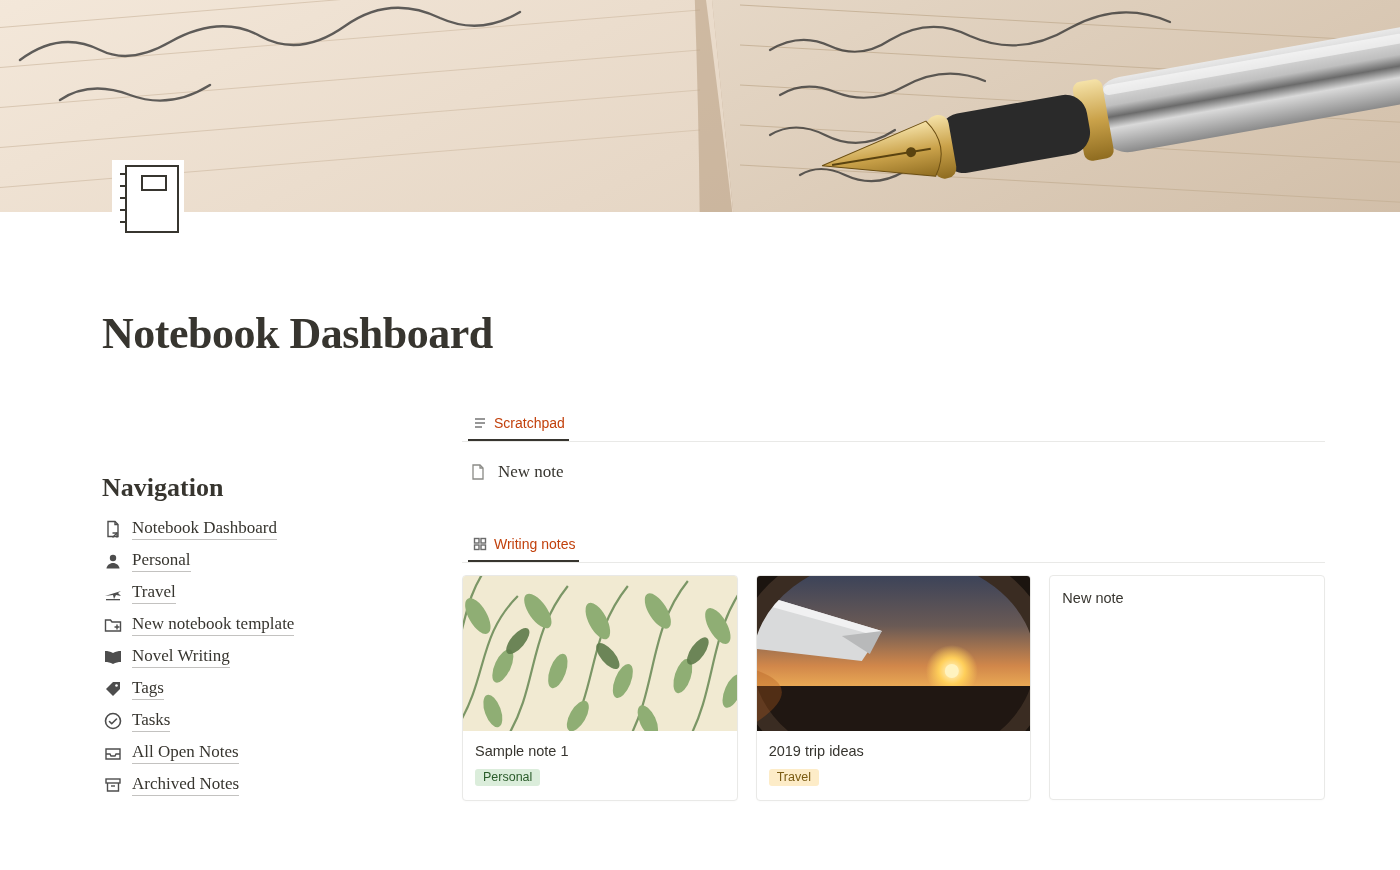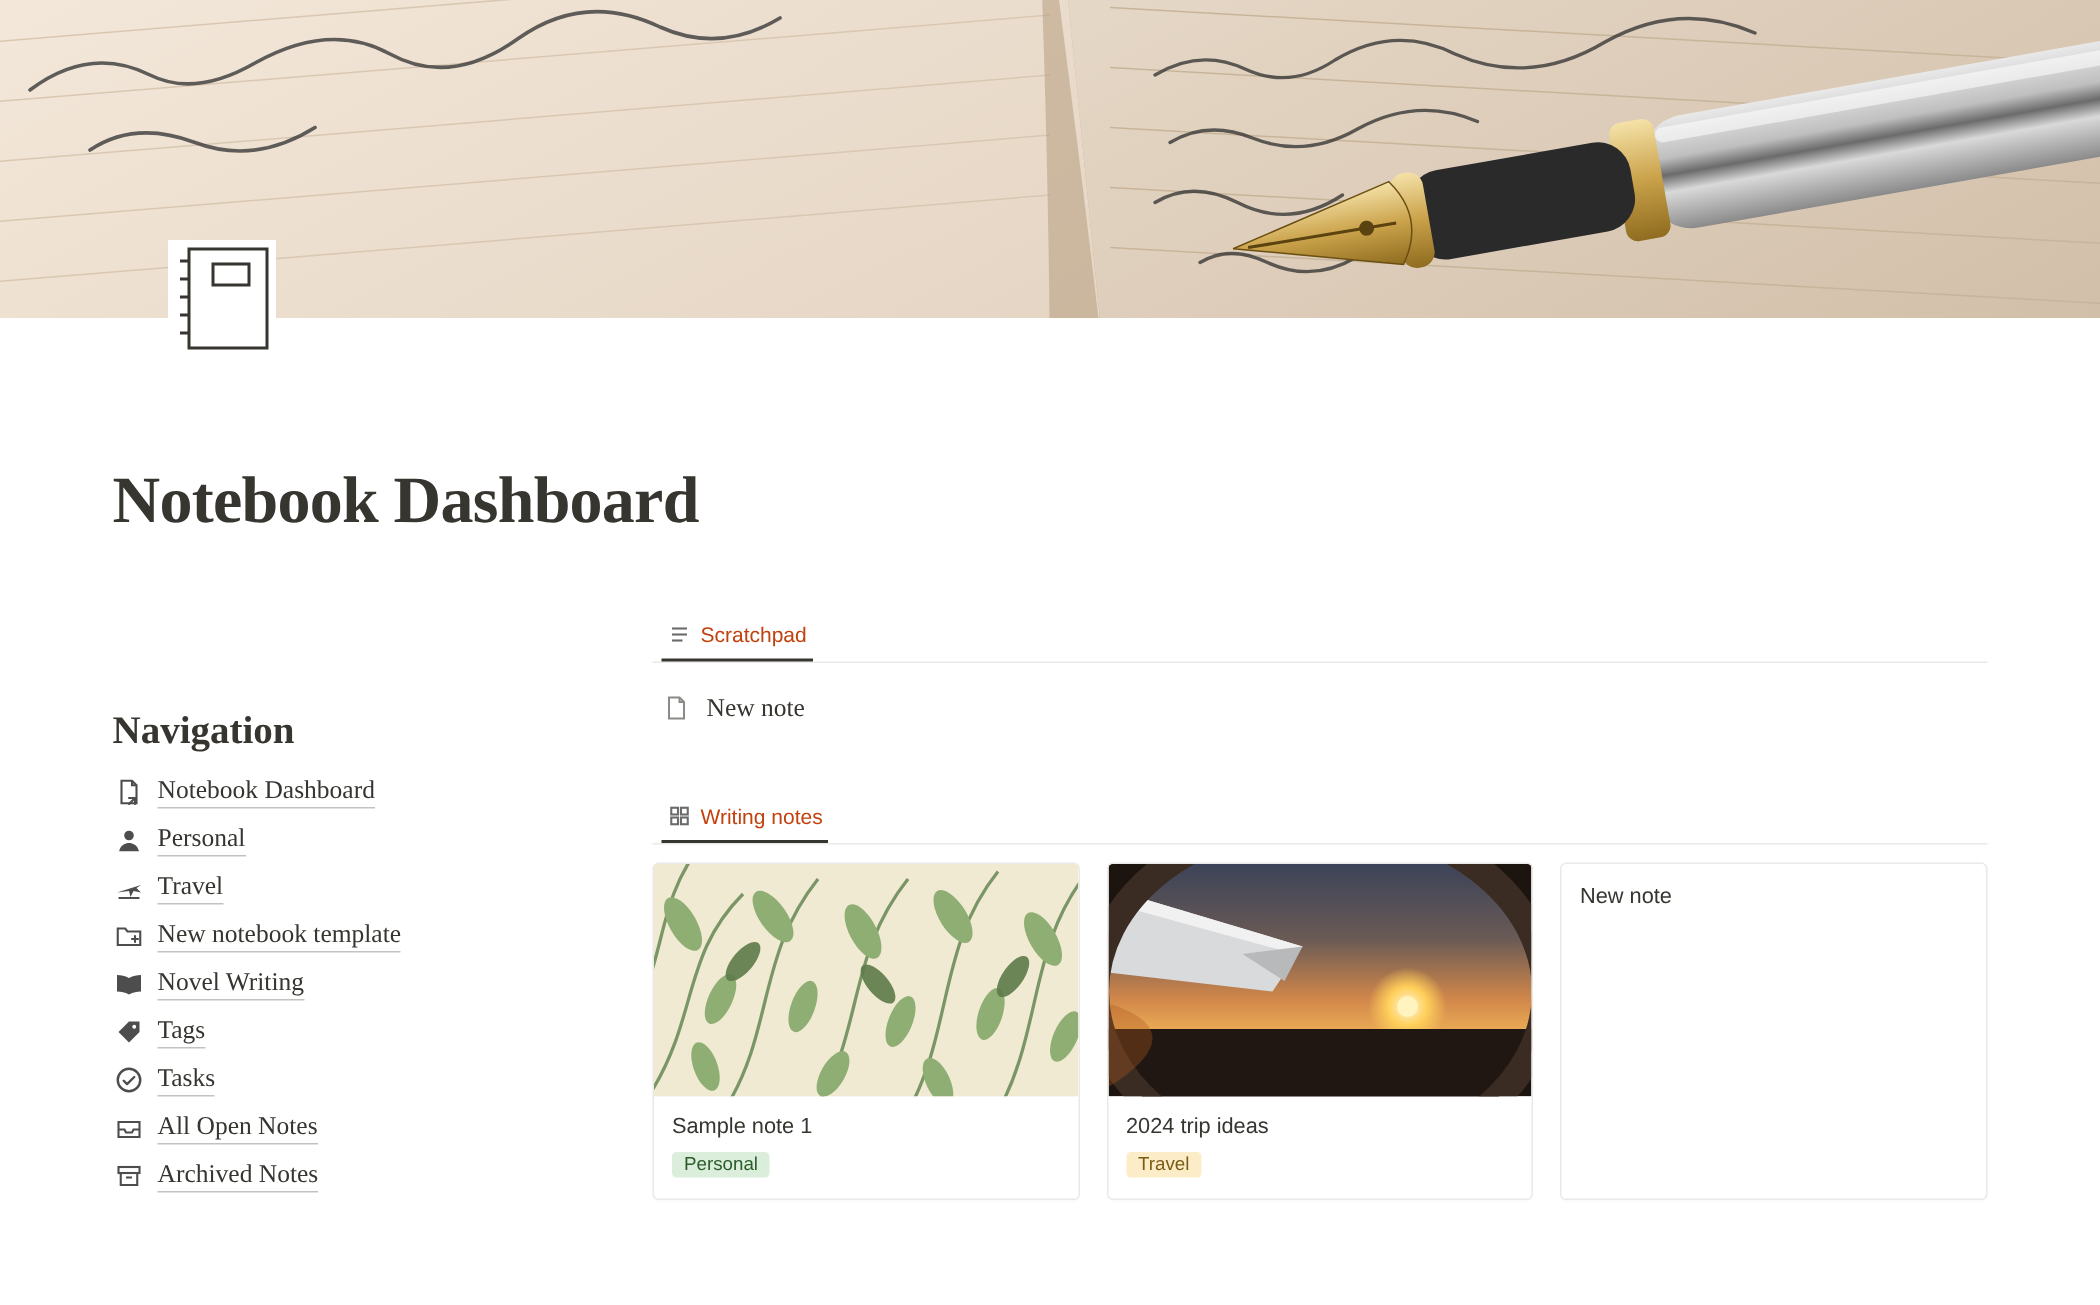--- a/index.html
+++ b/index.html
@@ -19,21 +19,21 @@
   .cover svg { position: absolute; inset: 0; }
   .page-icon {
     position: absolute;
     left: 112px;
     top: 160px;
     width: 72px;
     height: 78px;
     z-index: 5;
   }
   .content {
-    padding: 96px 75px 40px 75px;
+    padding: 96px 75px 40px 102px;
     position: relative;
   }
   .page-title {
     font-size: 44px;
     font-weight: 700;
     letter-spacing: -0.5px;
     margin-bottom: 50px;
   }
   .columns {
     display: flex;
@@ -459,21 +459,21 @@
                 <path d="M -10 10 L 140 55 L 135 60 L -10 20 Z" fill="#f1f1f2"></path>
                 <path d="M 100 60 L 140 55 L 128 78 Z" fill="#b8b9ba"></path>
               </g>
 
               <ellipse cx="152" cy="85" rx="150" ry="115" fill="none" stroke="#3a2c22" stroke-width="18"></ellipse>
 
               <path d="M 0 155 Q 80 110 0 90 Z" fill="#b05a1e" opacity="0.35"></path>
             </svg>
           </div>
           <div class="card-body">
-            <div class="card-title">2024 trip ideas</div>
+            <div class="card-title">2019 trip ideas</div>
             <span class="tag-pill tag-travel">Travel</span>
           </div>
         </div>
 
         <div class="card" style="height:225px;">
           <div class="card-body" style="padding-top:14px;">
             <div class="card-title">New note</div>
           </div>
         </div>
       </div>

